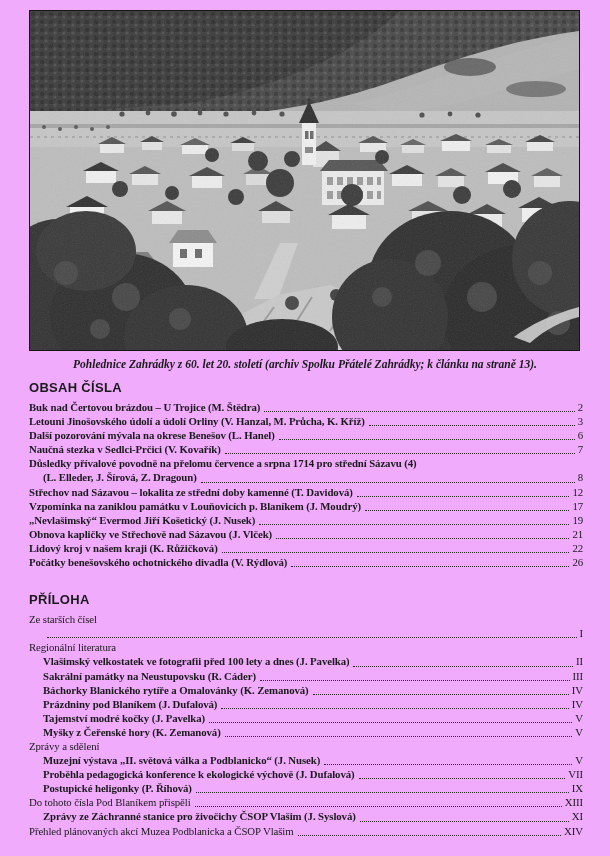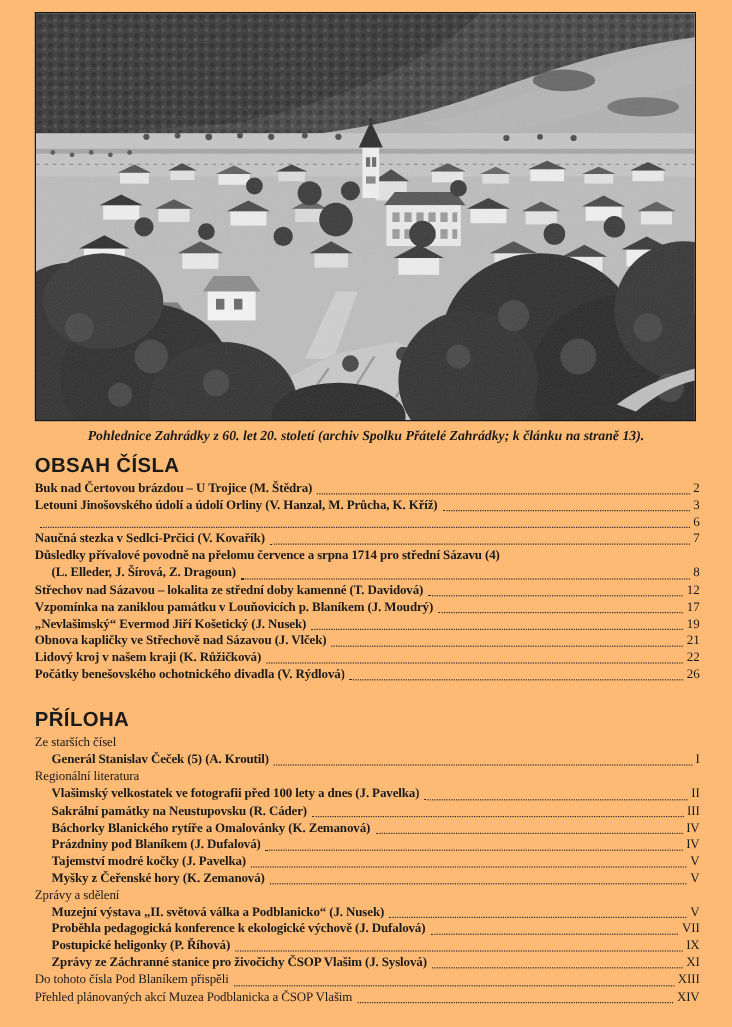--- a/index.html
+++ b/index.html
@@ -1,25 +1,25 @@
 <!DOCTYPE html>
 <html><head>
 <meta charset="utf-8">
 <style>
   html,body{margin:0;padding:0;background:#ffffff;}
-  .page{position:relative;width:610px;height:856px;background:#fdba74;overflow:hidden;
+  .page{position:relative;width:610px;height:856px;background:#f0abfc;overflow:hidden;
         font-family:"Liberation Serif","DejaVu Serif",serif;color:#1a1a1a;}
   .photo-frame{position:absolute;left:29px;top:10px;width:549px;height:339px;
         border:1px solid #151515;box-sizing:content-box;background:#bdbdbd;}
   .photo-frame svg{display:block;}
   .caption{position:absolute;left:0;top:357px;width:610px;text-align:center;
         font-style:italic;font-weight:bold;font-size:11.5px;line-height:14px;}
   .content{position:absolute;left:29px;top:377px;width:554px;}
   .toc-heading{font-family:"Liberation Sans","DejaVu Sans",sans-serif;font-weight:bold;
-        font-size:17px;line-height:21px;letter-spacing:.3px;margin:0 0 2px 0;}
+        font-size:13px;line-height:21px;letter-spacing:.3px;margin:0 0 2px 0;}
   .toc-heading.second{margin-top:20px;}
   .toc-list{width:554px;}
   .toc-row{display:flex;align-items:baseline;font-size:10.8px;font-weight:bold;
         line-height:14.1px;height:14.1px;letter-spacing:-0.1px;white-space:nowrap;}
   .toc-row.normal{font-weight:normal;}
   .toc-row.indent{padding-left:14px;justify-content:flex-end;}
   .toc-title{white-space:nowrap;overflow:hidden;}
   .leader{flex:1;min-width:8px;border-bottom:1.5px dotted #2b2b2b;margin:0 3px 2px 4px;
         align-self:flex-end;height:0;}
   .pageno{font-weight:normal;text-align:right;}
@@ -238,20 +238,21 @@
           <span class="toc-title">Buk nad Čertovou brázdou – U Trojice (M. Štědra)</span>
           <span class="leader"></span>
           <span class="pageno">2</span>
         </div>
         <div class="toc-row">
           <span class="toc-title">Letouni Jinošovského údolí a údolí Orliny (V. Hanzal, M. Průcha, K. Kříž)</span>
           <span class="leader"></span>
           <span class="pageno">3</span>
         </div>
         <div class="toc-row">
+          <span class="toc-title">Další pozorování mývala na okrese Benešov (L. Hanel)</span>
           <span class="leader"></span>
           <span class="pageno">6</span>
         </div>
         <div class="toc-row">
           <span class="toc-title">Naučná stezka v Sedlci-Prčici (V. Kovařík)</span>
           <span class="leader"></span>
           <span class="pageno">7</span>
         </div>
         <div class="toc-row">
           <span class="toc-title">Důsledky přívalové povodně na přelomu července a srpna 1714 pro střední Sázavu (4)</span>
@@ -292,21 +293,20 @@
           <span class="pageno">26</span>
         </div>
       </div>
 
     <h1 class="toc-heading second">PŘÍLOHA</h1>
     <div class="toc-list" id="toc-appendix">
         <div class="toc-row normal">
           <span class="toc-title">Ze starších čísel</span>
         </div>
         <div class="toc-row indent">
-          <span class="toc-title">Generál Stanislav Čeček (5) (A. Kroutil)</span>
           <span class="leader"></span>
           <span class="pageno">I</span>
         </div>
         <div class="toc-row normal">
           <span class="toc-title">Regionální literatura</span>
         </div>
         <div class="toc-row indent">
           <span class="toc-title">Vlašimský velkostatek ve fotografii před 100 lety a dnes (J. Pavelka)</span>
           <span class="leader"></span>
           <span class="pageno">II</span>
@@ -347,29 +347,29 @@
         <div class="toc-row indent">
           <span class="toc-title">Proběhla pedagogická konference k ekologické výchově (J. Dufalová)</span>
           <span class="leader"></span>
           <span class="pageno">VII</span>
         </div>
         <div class="toc-row indent">
           <span class="toc-title">Postupické heligonky (P. Říhová)</span>
           <span class="leader"></span>
           <span class="pageno">IX</span>
         </div>
+        <div class="toc-row normal">
+          <span class="toc-title">Do tohoto čísla Pod Blaníkem přispěli</span>
+          <span class="leader"></span>
+          <span class="pageno">XIII</span>
+        </div>
         <div class="toc-row indent">
           <span class="toc-title">Zprávy ze Záchranné stanice pro živočichy ČSOP Vlašim (J. Syslová)</span>
           <span class="leader"></span>
           <span class="pageno">XI</span>
-        </div>
-        <div class="toc-row normal">
-          <span class="toc-title">Do tohoto čísla Pod Blaníkem přispěli</span>
-          <span class="leader"></span>
-          <span class="pageno">XIII</span>
         </div>
         <div class="toc-row normal">
           <span class="toc-title">Přehled plánovaných akcí Muzea Podblanicka a ČSOP Vlašim</span>
           <span class="leader"></span>
           <span class="pageno">XIV</span>
         </div>
       </div>
   </div>
 
 </div>

